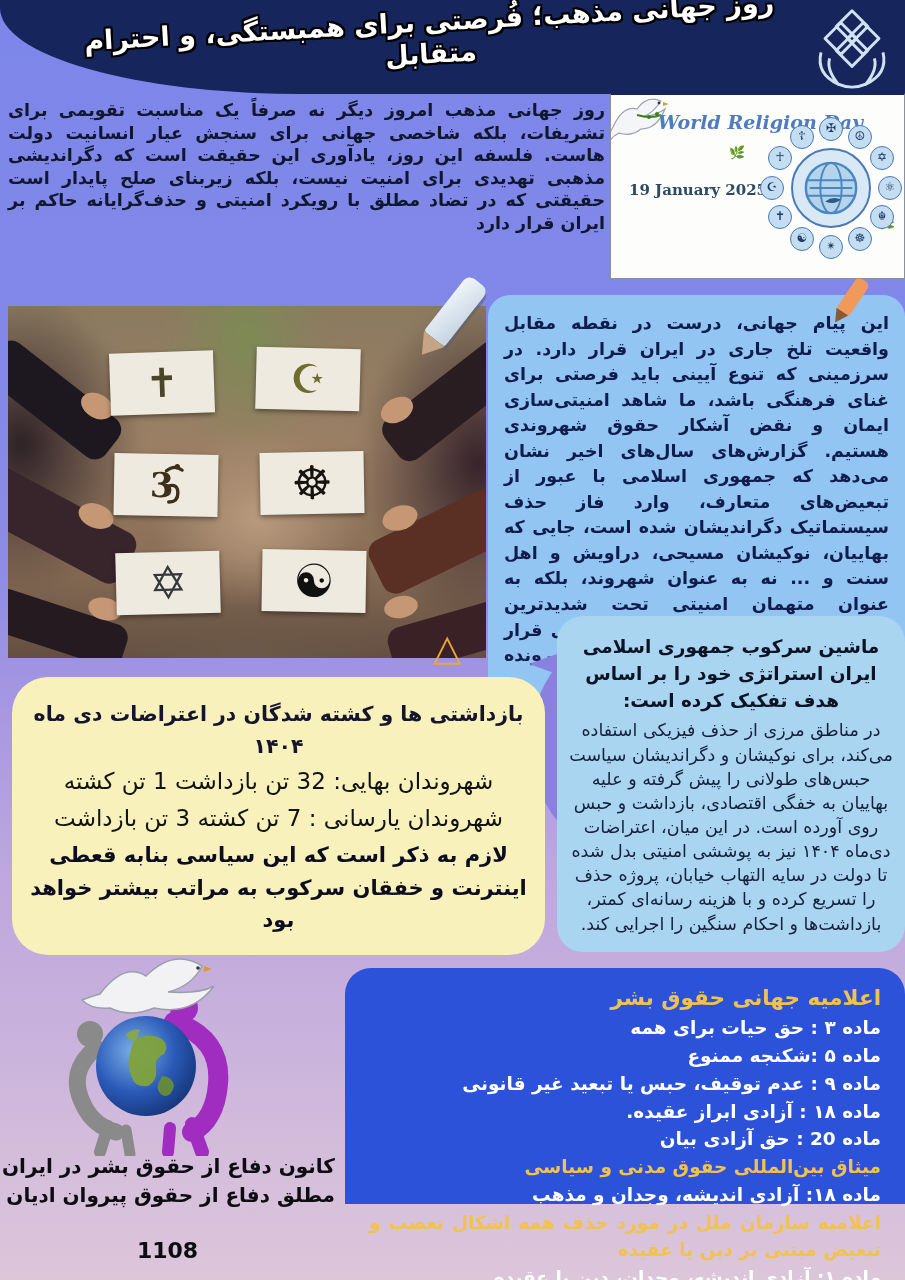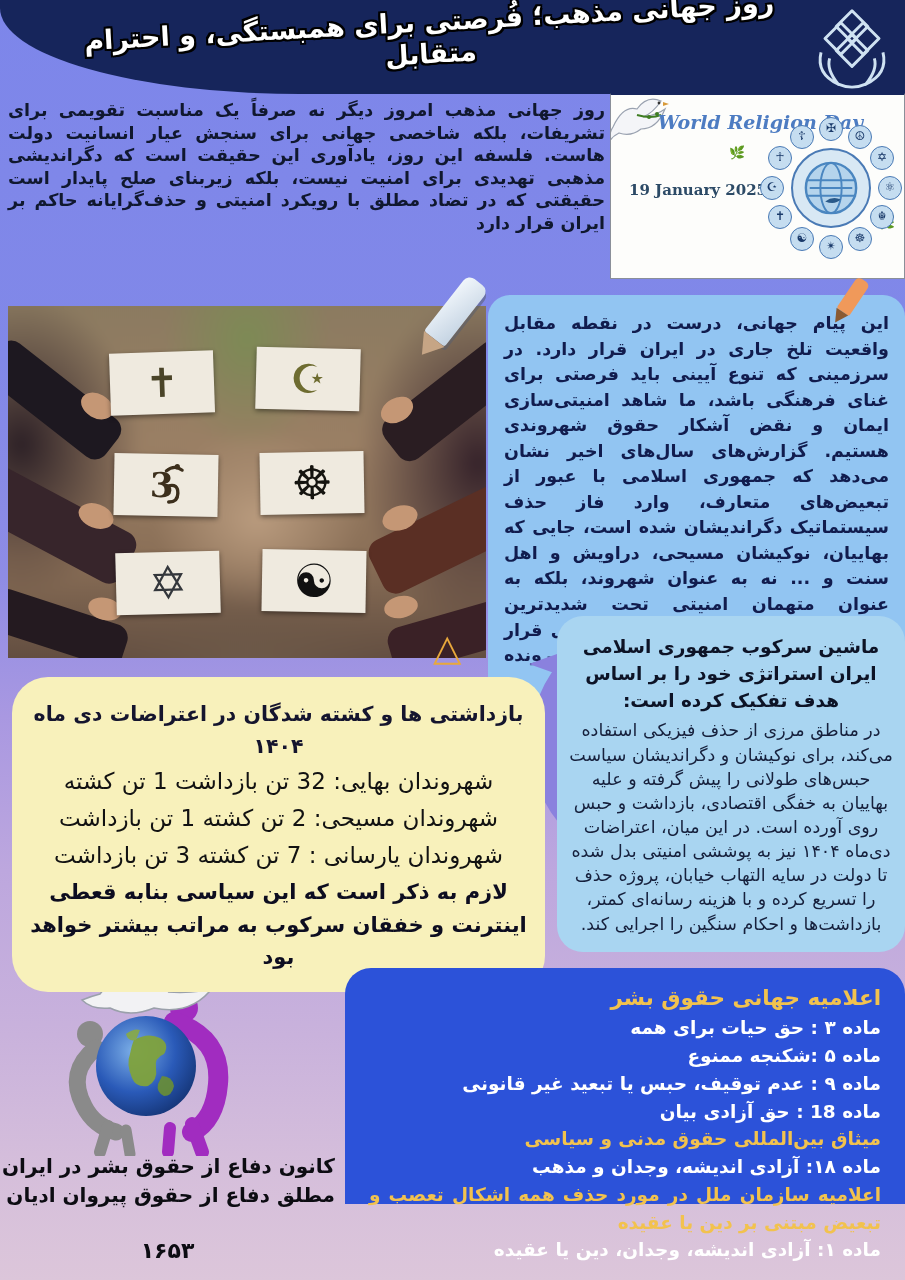--- a/index.html
+++ b/index.html
@@ -201,36 +201,36 @@
     </div>
   <div class="triangle-decor">△</div>
   <svg class="crescent-decor" width="170" height="270" viewBox="0 0 170 270">
     <path d="M150 10 A124 124 0 0 0 150 260 A96 96 0 0 1 62 135 A96 96 0 0 1 150 10 Z" fill="#8a81de"></path>
     <path d="M62 18 L72 46 L100 56 L72 66 L62 94 L52 66 L24 56 L52 46 Z" fill="#8a81de"></path>
   </svg>
 
   <div class="stats-box">
     <div class="stats-title">بازداشتی ها و کشته شدگان در اعتراضات دی ماه ۱۴۰۴</div>
     <div class="stats-row">شهروندان بهایی: 32 تن بازداشت 1 تن کشته</div>
-    <div class="stats-row">شهروندان مسیحی: 2 تن کشته 1 تن بازداشت</div>
     <div class="stats-row">شهروندان یارسانی : 7 تن کشته 3 تن بازداشت</div>
     <div class="stats-note">لازم به ذکر است که این سیاسی بنابه قعطی اینترنت و خفقان سرکوب به مراتب بیشتر خواهد بود</div>
   </div>
 
   <div class="strategy-box">
     <div class="strategy-title">ماشین سرکوب جمهوری اسلامی ایران استراتژی خود را بر اساس هدف تفکیک کرده است:</div>
     <div class="strategy-body">در مناطق مرزی از حذف فیزیکی استفاده می‌کند، برای نوکیشان و دگراندیشان سیاست حبس‌های طولانی را پیش گرفته و علیه بهاییان به خفگی اقتصادی، بازداشت و حبس روی آورده است. در این میان، اعتراضات دی‌ماه ۱۴۰۴ نیز به پوششی امنیتی بدل شده تا دولت در سایه التهاب خیابان، پروژه حذف را تسریع کرده و با هزینه رسانه‌ای کمتر، بازداشت‌ها و احکام سنگین را اجرایی کند.</div>
   </div>
 
   <div class="decl-box">
     <div class="decl-title">اعلامیه جهانی حقوق بشر</div>
     <div class="decl-item">ماده ۳ : حق حیات برای همه</div>
     <div class="decl-item">ماده ۵ :شکنجه ممنوع</div>
     <div class="decl-item">ماده ۹ : عدم توقیف، حبس یا تبعید غیر قانونی</div>
-    <div class="decl-item">ماده 18 :  حق آزادی بیان</div>
+    <div class="decl-item">ماده ۱۸ :  آزادی ابراز عقیده.</div>
+    <div class="decl-item">ماده 20 :  حق آزادی بیان</div>
     <div class="decl-item gold">میثاق بین‌المللی حقوق مدنی و سیاسی</div>
     <div class="decl-item">ماده ۱۸: آزادی اندیشه، وجدان و مذهب</div>
     <div class="decl-item justify gold">اعلامیه سازمان ملل در مورد حذف همه اشکال تعصب و تبعیض مبتنی بر دین یا عقیده</div>
     <div class="decl-item">ماده ۱: آزادی اندیشه، وجدان، دین یا عقیده</div>
   </div>
 
   <svg class="footer-logo" viewBox="0 0 216 200">
     <defs>
       <radialGradient id="gearth" cx="38%" cy="35%" r="75%">
         <stop offset="0%" stop-color="#7db0e8"></stop>
@@ -255,15 +255,15 @@
     <path d="M84 78 q8 -6 14 -4 l-4 10 q-8 2 -10 -6 Z" fill="#88aa44" opacity="0.9"></path>
 
     <path d="M58 38 Q82 6 104 20 Q132 -8 160 10 Q150 30 126 36 Q158 38 172 30 Q150 60 112 52 Q88 62 68 52 Q50 54 40 44 Q50 40 58 38 Z" fill="#f2f2f4" stroke="#9aa0aa" stroke-width="1.5"></path>
     <circle cx="156" cy="12" r="1.8" fill="#333"></circle>
     <path d="M162 10 l8 3 -8 3 Z" fill="#d89a3a"></path>
   </svg>
   <div class="org-lines">
     <div>کانون دفاع از حقوق بشر در ایران</div>
     <div>مطلق دفاع از حقوق پیروان ادیان</div>
   </div>
-  <div class="serial">۱۶۵۳</div>
+  <div class="serial">1108</div>
 
 </div>
 
 </body></html>

